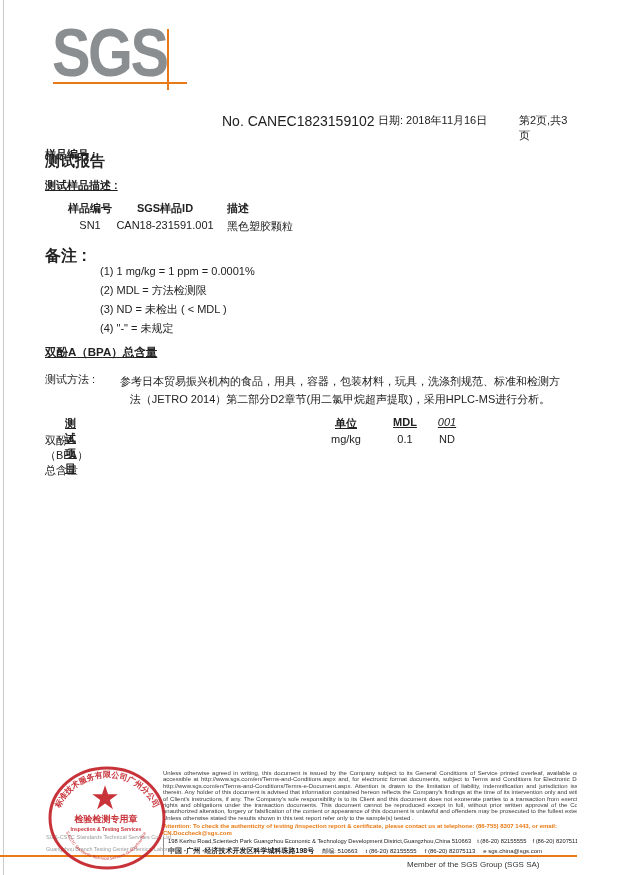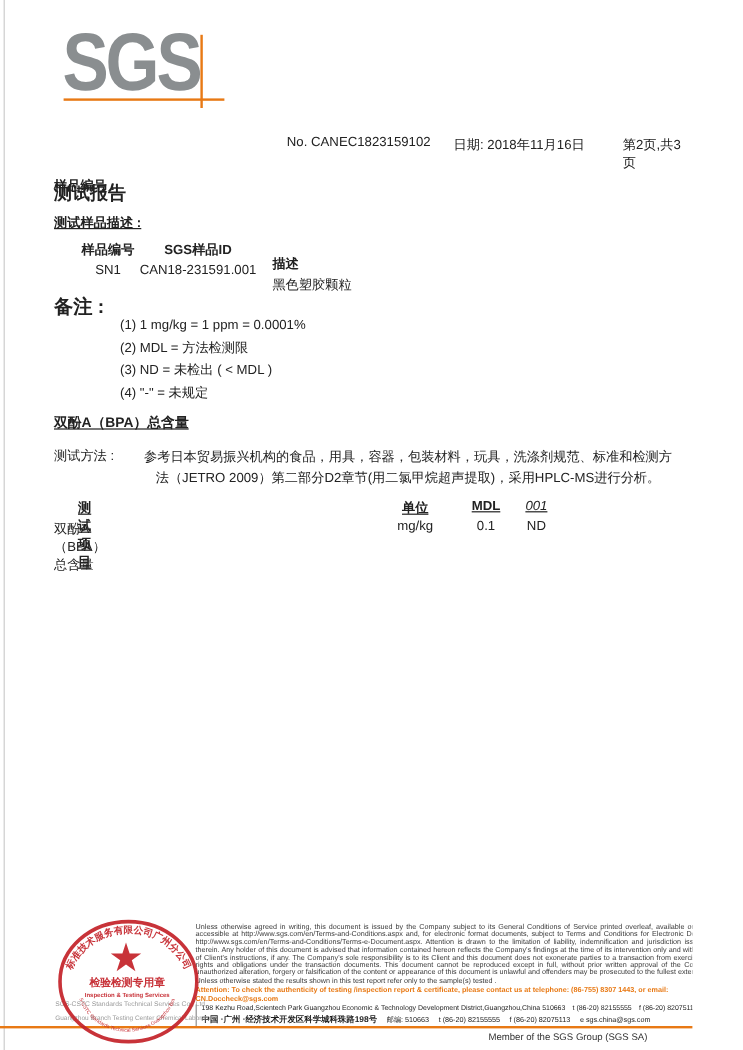--- a/index.html
+++ b/index.html
@@ -10,34 +10,34 @@
   .edge-right{left:613px;top:0;width:2px;height:875px;background:#e6e6e6;}
 
   
   .logo-text{left:52px;top:22px;font-size:68px;font-weight:700;color:#8a8e90;
              letter-spacing:-3px;line-height:60px;transform:scaleX(.85);transform-origin:0 0;}
   .logo-hline{left:53px;top:82px;width:134px;height:2px;background:#e87914;}
   .logo-vline{left:167px;top:29px;width:2px;height:61px;background:#e87914;}
 
   
   .title{left:45px;top:108px;font-size:15px;font-weight:700;margin-top:44px;}
-  .rpt-no{left:222px;top:113px;font-size:11px;margin-left:17px;}
+  .rpt-no{left:222px;top:113px;font-size:14px;}
   .rpt-date{left:378px;top:113px;font-size:11px;}
   .rpt-pages{left:519px;top:113px;font-size:11px;}
 
   .lbl-results{left:45px;top:147px;font-size:11px;font-weight:700;}
   .lbl-sample{left:45px;top:178px;font-size:11px;font-weight:700;text-decoration:underline;}
 
   
   .st-row{left:0;width:619px;font-size:11px;}
   .st-head{top:201px;font-weight:700;}
   .st-data{top:219px;}
   .st-c1{position:absolute;left:45px;width:90px;text-align:center;}
   .st-c2{position:absolute;left:113px;width:104px;text-align:center;}
-  .st-c3{position:absolute;left:227px;margin-top:11px;}
+  .st-c3{position:absolute;left:227px;}
 
   .lbl-notes{left:45px;top:246px;font-size:16px;font-weight:700;}
   .notes{left:100px;top:262px;font-size:11px;line-height:19px;}
 
   .bpa-title{left:45px;top:345px;font-size:11.5px;font-weight:700;text-decoration:underline;}
   .lbl-method{left:45px;top:372px;font-size:11px;}
   .method{left:100px;top:372px;width:480px;font-size:11px;line-height:18px;text-align:center;}
 
   
   .rt-head{top:416px;font-size:11px;}
@@ -99,21 +99,21 @@
     <div>(1) 1 mg/kg = 1 ppm = 0.0001%</div>
     <div>(2) MDL = 方法检测限</div>
     <div>(3) ND = 未检出 ( &lt; MDL )</div>
     <div>(4) "-" = 未规定</div>
   </div>
 
   <div class="abs bpa-title">双酚A（BPA）总含量</div>
   <div class="abs lbl-method">测试方法 :</div>
   <div class="abs method">
     <div>参考日本贸易振兴机构的食品，用具，容器，包装材料，玩具，洗涤剂规范、标准和检测方</div>
-    <div>法（JETRO 2009）第二部分D2章节(用二氯甲烷超声提取)，采用HPLC-MS进行分析。</div>
+    <div>法（JETRO 2014）第二部分D2章节(用二氯甲烷超声提取)，采用HPLC-MS进行分析。</div>
   </div>
 
   <div class="abs rt-head">
     <span class="rt-item-h u b">测试项目</span>
     <span class="rt-unit u b">单位</span>
     <span class="rt-mdl u b">MDL</span>
     <span class="rt-001 u i">001</span>
   </div>
   <div class="abs rt-data">
     <span class="rt-item">双酚A（BPA）总含量</span>

